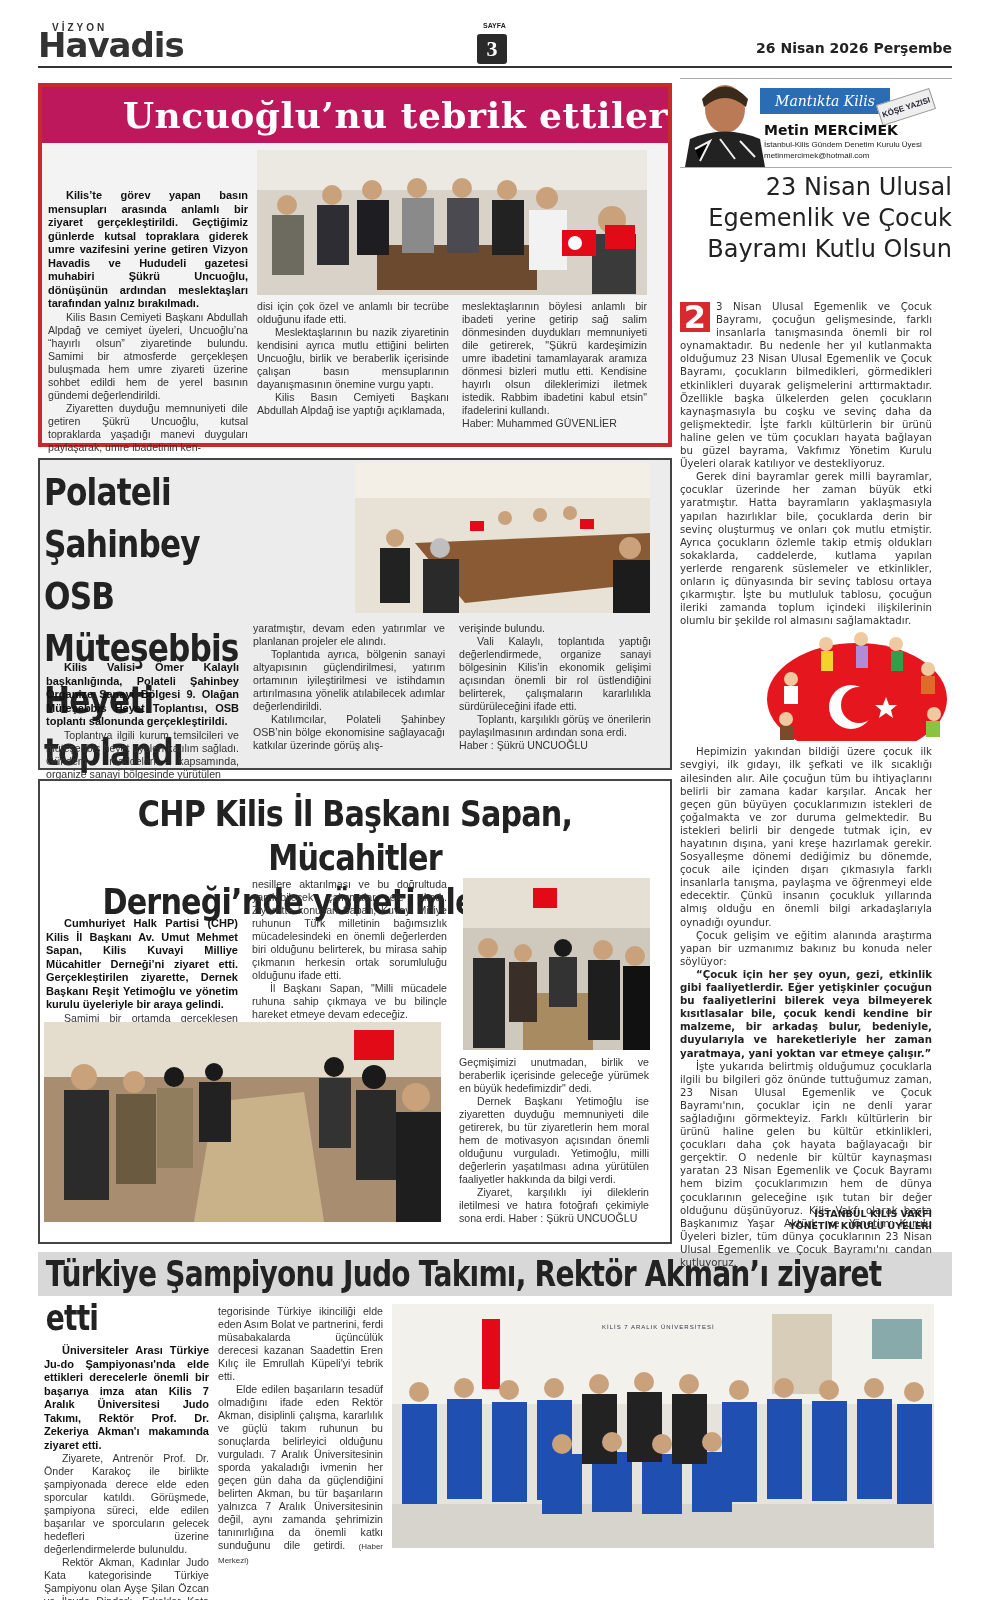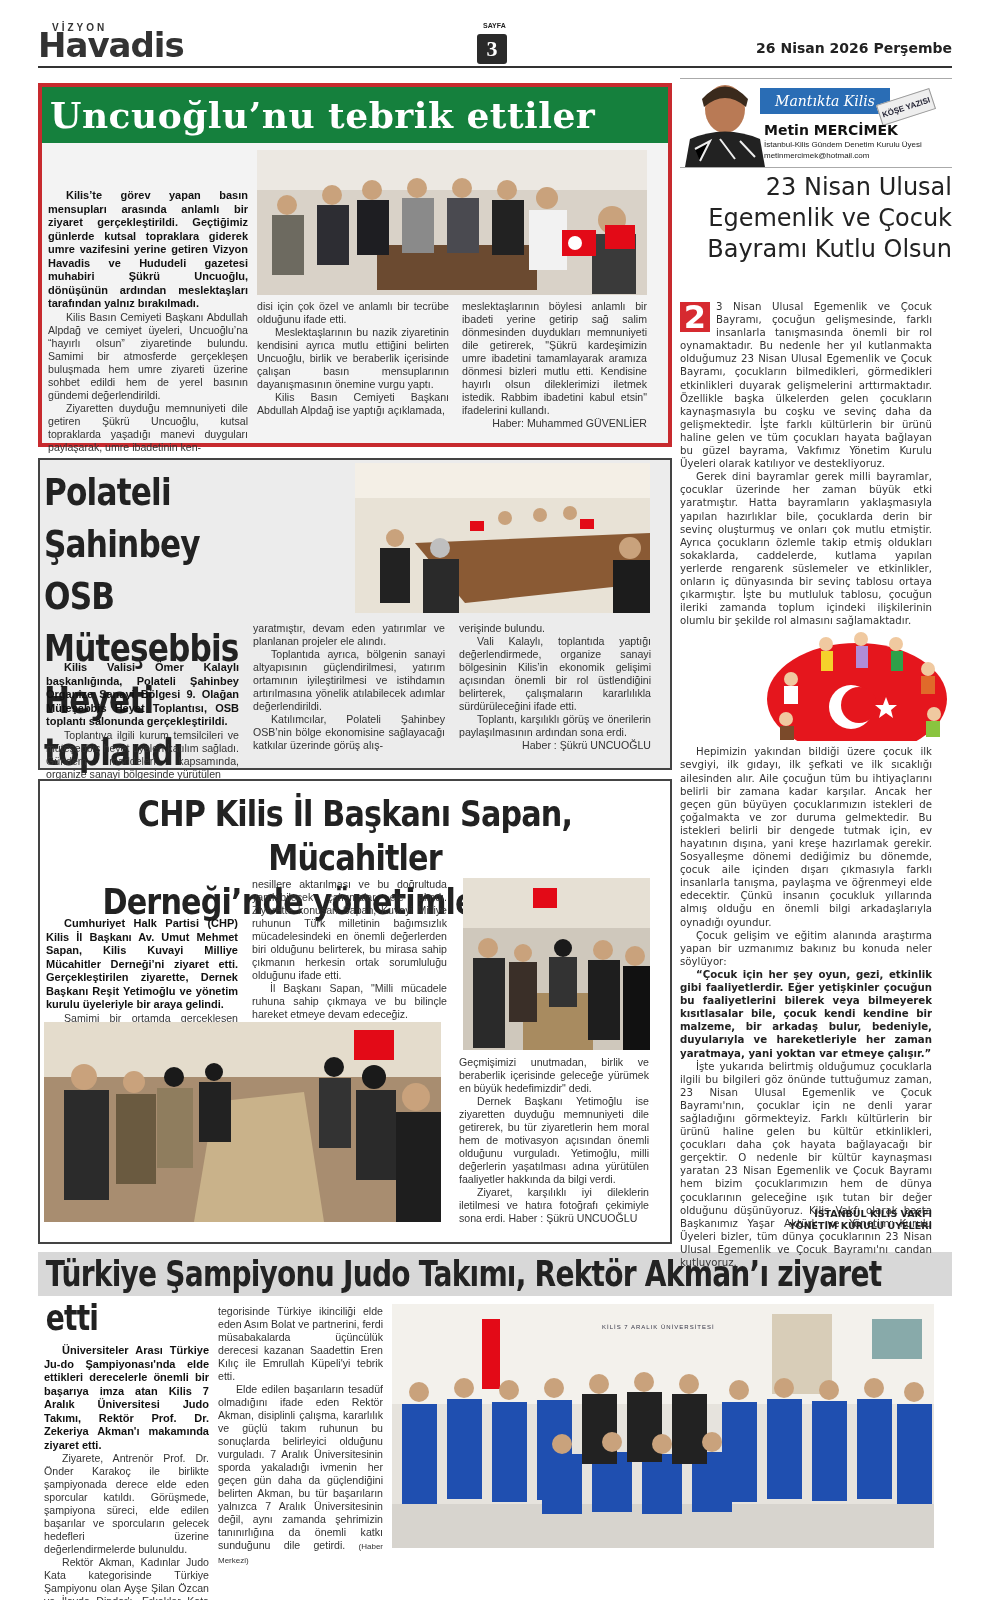--- a/index.html
+++ b/index.html
@@ -6,25 +6,25 @@
   body { width: 990px; height: 1600px; background: #ffffff; font-family: "Liberation Sans", sans-serif; color: #222; position: relative; overflow: hidden; }
   .abs { position: absolute; }
   
   .masthead { left: 38px; top: 18px; width: 914px; height: 50px; border-bottom: 2px solid #333; }
   .logo-small { left: 52px; top: 22px; font-size: 10px; font-weight: bold; letter-spacing: 3px; color: #333; }
   .logo { left: 38px; top: 25px; font-size: 34px; font-weight: bold; color: #333; letter-spacing: -1px; font-family: "DejaVu Sans", sans-serif; }
   .sayfa-label { left: 483px; top: 22px; font-size: 7px; font-weight: bold; color: #222; }
   .page-badge { left: 477px; top: 34px; width: 30px; height: 30px; background: #2a2a2a; color: #fff; font-family: "Liberation Serif", serif; font-size: 22px; font-weight: bold; text-align: center; line-height: 30px; border-radius: 3px; }
   .date { right: 38px; top: 40px; font-size: 14px; font-weight: bold; color: #222; font-family: "DejaVu Sans", sans-serif; }
   .art1 { left: 38px; top: 83px; width: 634px; height: 364px; border: 4px solid #c72a2e; background: #f3f3f3; }
-  .art1-title { left: 42px; top: 87px; width: 626px; height: 56px; background: #15803d; color: #fff; font-family: "DejaVu Serif", serif; font-weight: bold; font-size: 36px; line-height: 56px; padding-left: 8px; letter-spacing: 0.5px; }
+  .art1-title { left: 42px; top: 87px; width: 626px; height: 56px; background: #be185d; color: #fff; font-family: "DejaVu Serif", serif; font-weight: bold; font-size: 36px; line-height: 56px; padding-left: 8px; letter-spacing: 0.5px; text-align: right; }
   .col { font-size: 10.6px; line-height: 13px; color: #333; text-align: justify; hyphens: auto; }
   .col p { text-indent: 18px; }
   .col p.lead { font-weight: bold; color: #111; font-size: 11px; line-height: 13.5px; margin-top: 39px; }
-  .col p.byline { text-align: right; text-indent: 0; }
+  .col p.byline { text-indent: 0; }
   .photo { overflow: hidden; }
   .photo svg { width: 100%; height: 100%; display: block; }
 
   .art2 { left: 38px; top: 458px; width: 634px; height: 312px; background: #ececec; border: 2px solid #444; }
   .art2-title { left: 44px; top: 466px; width: 310px; font-family: "DejaVu Sans", sans-serif; font-weight: bold; font-size: 38px; line-height: 52px; color: #222; transform: scaleX(0.82); transform-origin: left top; letter-spacing: -1px; }
 
   .art3 { left: 38px; top: 779px; width: 634px; height: 465px; background: #ffffff; border: 2px solid #444; }
   .art3-title { left: 42px; top: 792px; width: 626px; text-align: center; font-family: "DejaVu Sans", sans-serif; font-weight: bold; font-size: 36px; line-height: 44px; color: #222; transform: scaleX(0.84); letter-spacing: -1px; }
 
   .art4-bar { left: 38px; top: 1252px; width: 914px; height: 44px; background: #d8d8d8; }

